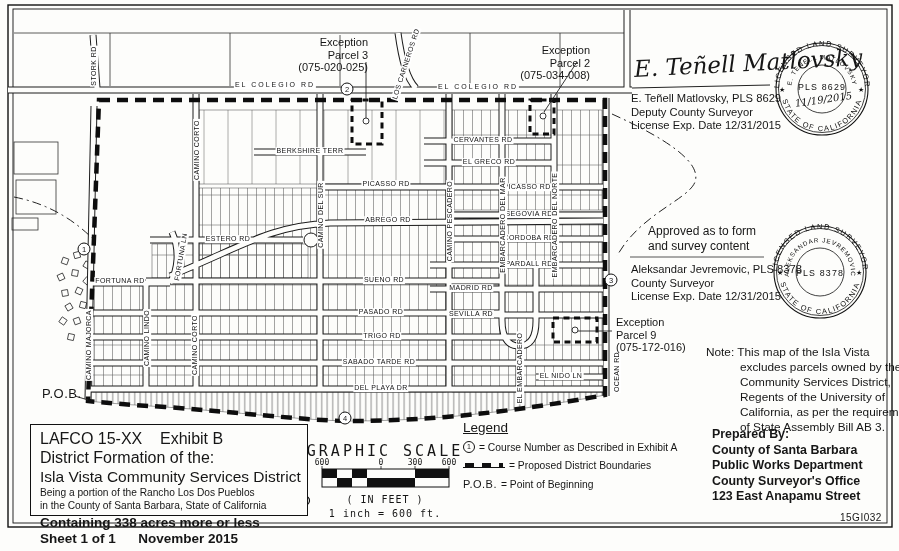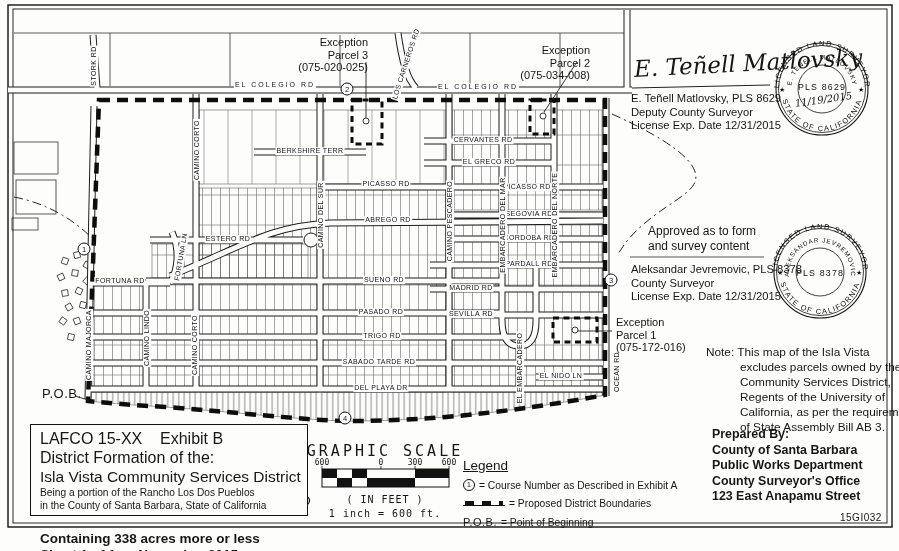--- a/index.html
+++ b/index.html
@@ -15,32 +15,32 @@
   
   .course{position:absolute;z-index:4;width:11px;height:11px;border:1px solid #111;border-radius:50%;
     background:#fff;font:7.5px/11px "Liberation Sans",sans-serif;text-align:center;
     transform:translate(-50%,-50%);}
   
   .titleblock{position:absolute;left:30px;top:424px;width:278px;height:92px;border:1.6px solid #111;
     background:#fdfdfb;box-sizing:border-box;padding:4px 0 0 9px;z-index:3;}
   .tb1{font-size:16px;line-height:19px;white-space:pre;}
   .tb-sub{font-size:10.2px;line-height:11.5px;margin-top:1px;}
   .tb-bold{font-size:13.5px;line-height:16px;font-weight:bold;white-space:pre;}
-  .tb-bold.first{margin-top:20px;}
+  .tb-bold.first{margin-top:4px;}
   
   .gs-title{position:absolute;left:385px;top:442px;transform:translateX(-50%);
     font:15px "DejaVu Sans Mono",monospace;letter-spacing:3px;white-space:nowrap;z-index:3;}
   .gs-tick{position:absolute;top:458px;transform:translateX(-50%);
     font:8px "DejaVu Sans Mono",monospace;z-index:3;}
   .gs-feet{position:absolute;left:385px;top:494px;transform:translateX(-50%);
     font:10px "DejaVu Sans Mono",monospace;letter-spacing:1px;white-space:nowrap;z-index:3;}
   .gs-ratio{position:absolute;left:385px;top:508px;transform:translateX(-50%);
     font:10px "DejaVu Sans Mono",monospace;letter-spacing:1px;white-space:nowrap;z-index:3;}
   
-  .legend{position:absolute;left:463px;top:458px;z-index:3;}
+  .legend{position:absolute;left:463px;top:420px;z-index:3;}
   .legend-title{font-size:13.5px;text-decoration:underline;margin-bottom:6px;}
   .legend-row{display:flex;align-items:center;margin-bottom:7px;font-size:10.3px;white-space:nowrap;}
   .lg-circ{width:10px;height:10px;border:1px solid #111;border-radius:50%;
     font:7px/10px "Liberation Sans",sans-serif;text-align:center;margin-right:4px;flex:0 0 auto;}
   .lg-dash{position:relative;width:42px;height:7px;margin-right:4px;flex:0 0 auto;}
   .lg-dash:before{content:"";position:absolute;left:0;right:0;top:5px;border-top:1px solid #111;}
   .lg-dash:after{content:"";position:absolute;left:2px;right:2px;top:1px;height:5px;
     background:repeating-linear-gradient(90deg,#111 0 9px,rgba(0,0,0,0) 9px 17px);}
   .lg-pob{font-size:11px;margin-right:4px;letter-spacing:.5px;}
   
@@ -293,21 +293,21 @@
     <div>Parcel 3</div>
     <div>(075-020-025)</div>
   </div>
   <div class="exc r" style="left:455px;top:44px;width:135px">
     <div>Exception</div>
     <div>Parcel 2</div>
     <div>(075-034-008)</div>
   </div>
   <div class="exc" style="left:616px;top:316px">
     <div>Exception</div>
-    <div>Parcel 1</div>
+    <div>Parcel 9</div>
     <div>(075-172-016)</div>
   </div>
 
   <div class="signature">E. Teñell Matlovsky</div>
   <div class="signoff">
     <div>E. Teñell Matlovsky, PLS 8629</div>
     <div>Deputy County Surveyor</div>
     <div>License Exp. Date 12/31/2015</div>
   </div>
 

